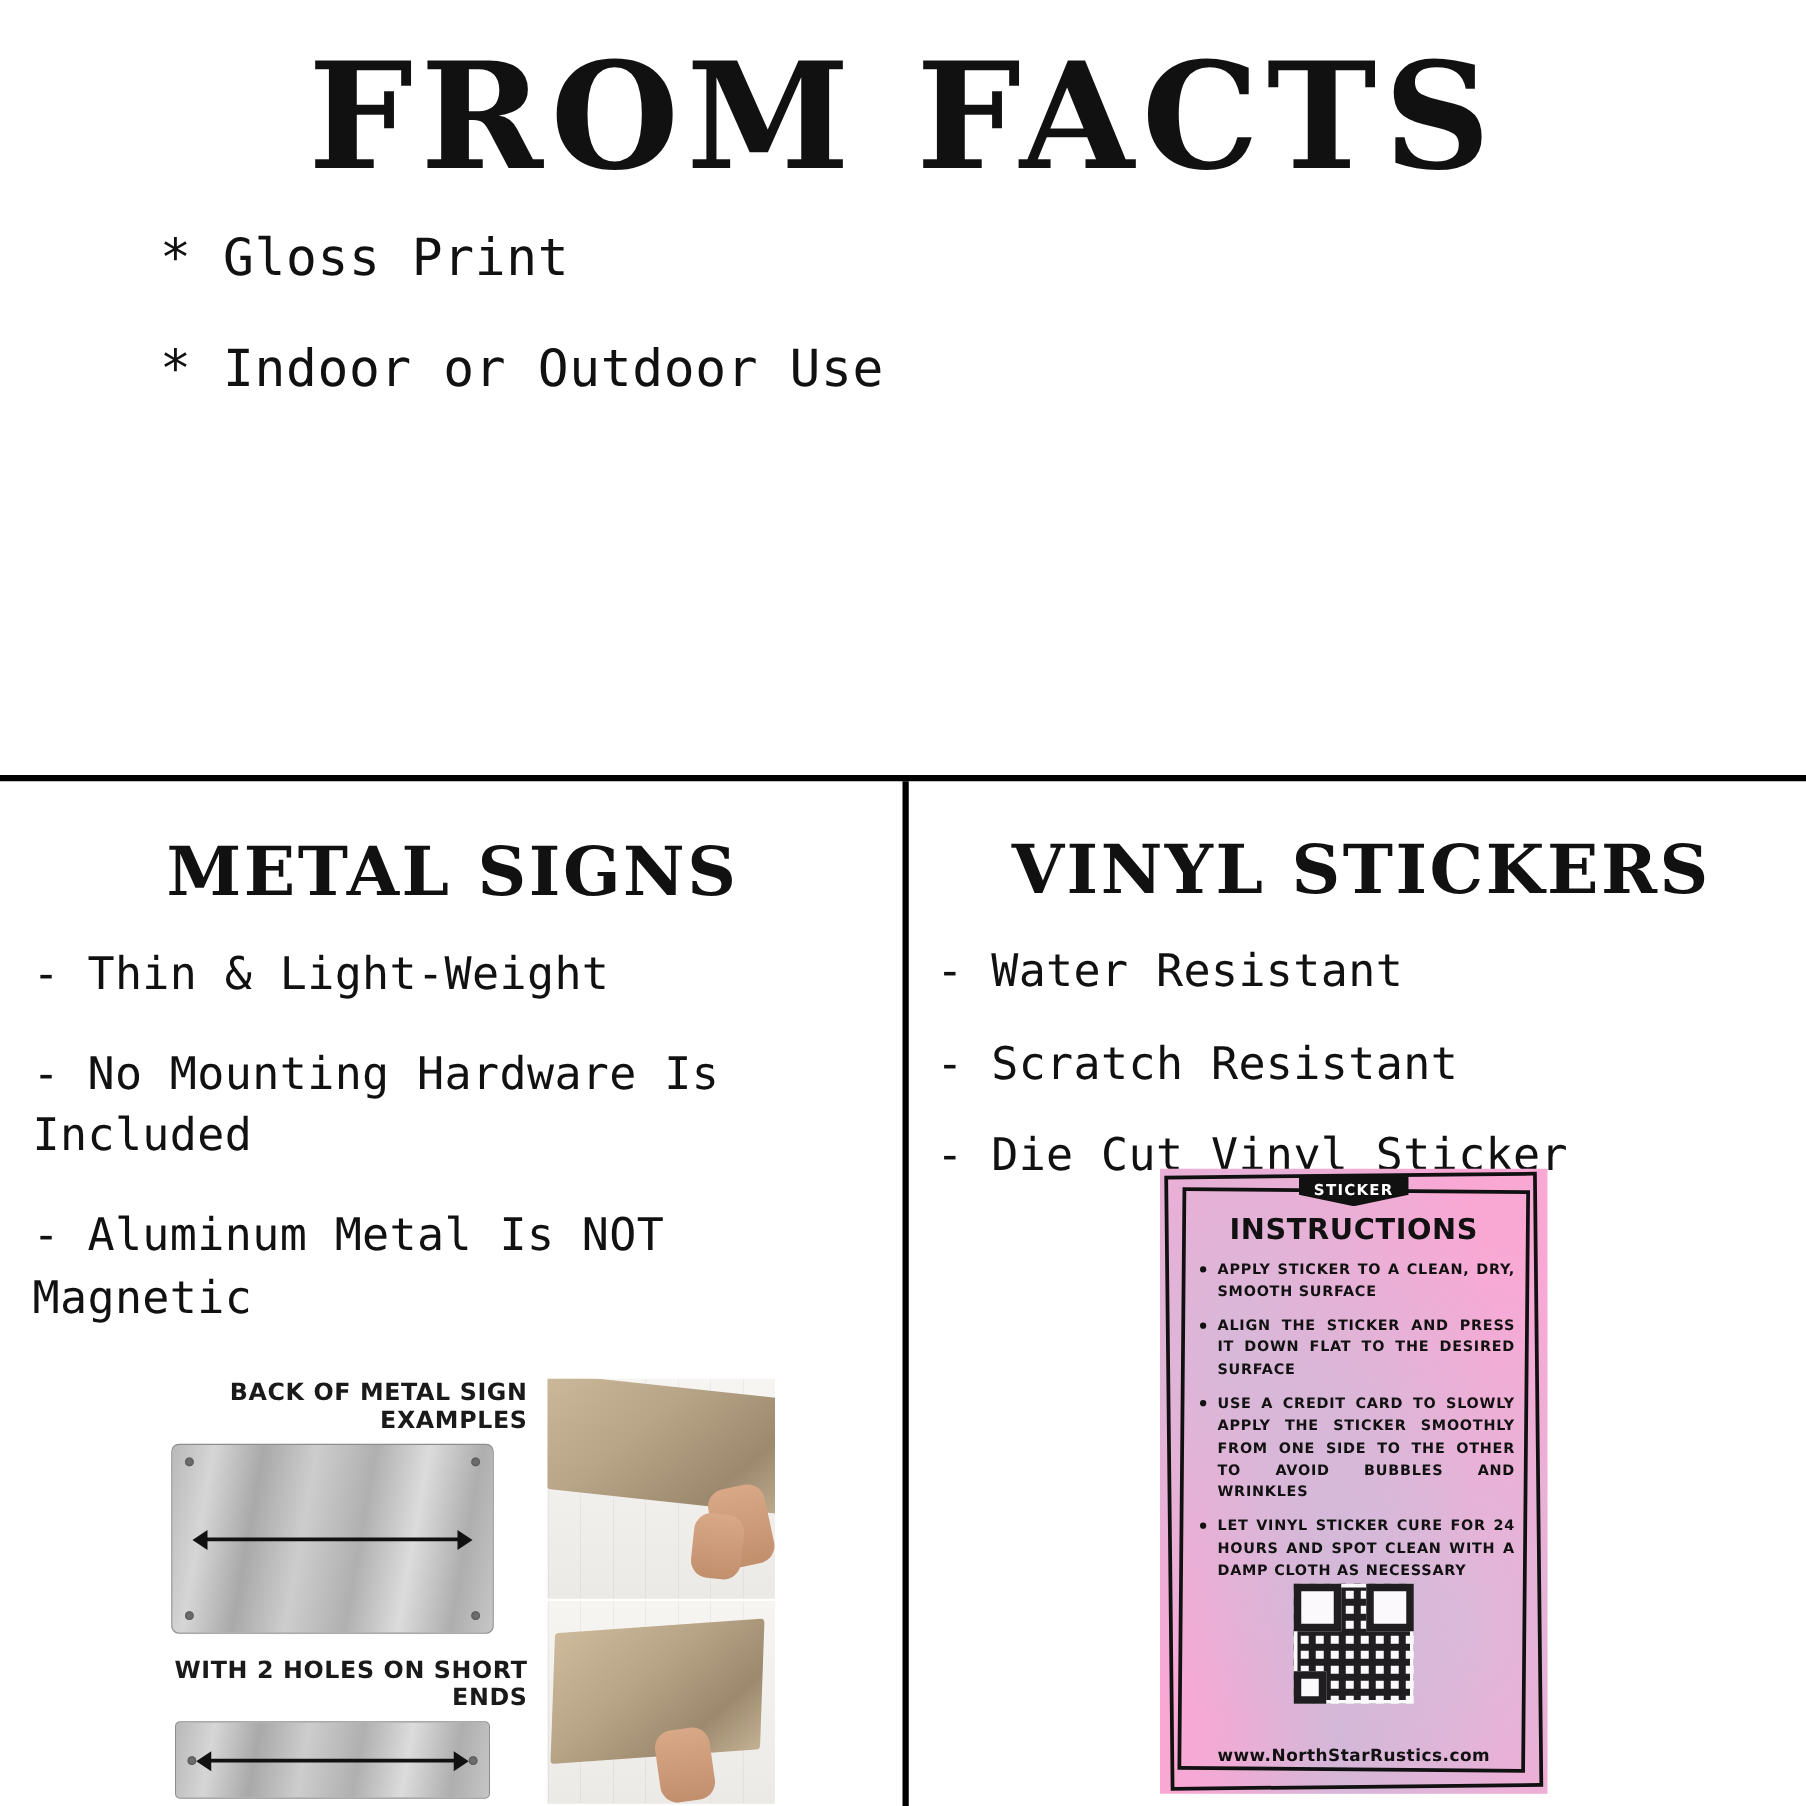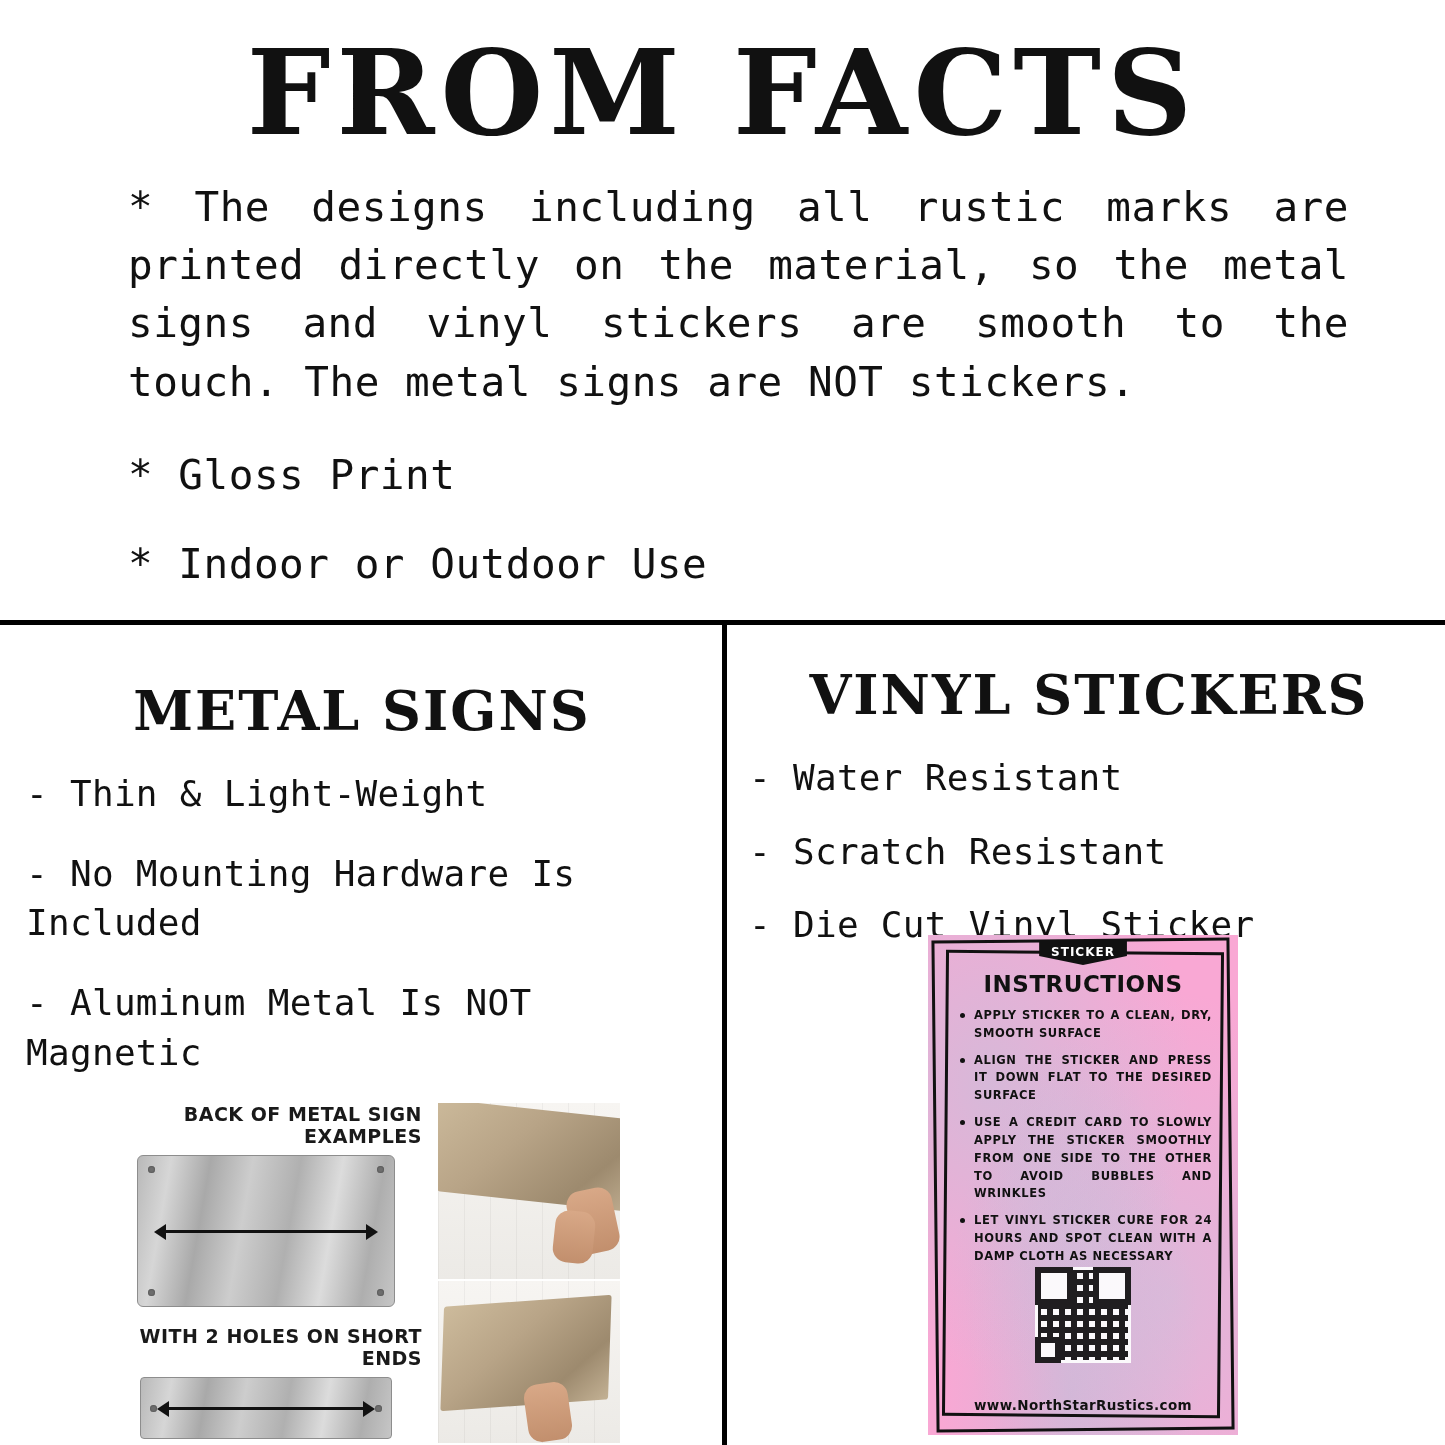--- a/index.html
+++ b/index.html
@@ -68,21 +68,21 @@
     width: 5px; height: 820px;
     background: #000;
   }
 
   
   .col {
     position: absolute;
     top: 625px;
     height: 820px;
   }
-  .col-left { left: 0; width: 722px; padding: 16px 24px 0 26px; }
+  .col-left { left: 0; width: 722px; padding: 2px 24px 0 26px; }
   .col-right { left: 727px; width: 718px; padding: 0 16px 0 22px; }
 
   .col-title {
     text-align: center;
     font-family: "DejaVu Serif", serif;
     font-weight: bold;
     font-size: 54px;
     letter-spacing: 2px;
     margin: 38px 0 26px 0;
     color: #111;
@@ -296,21 +296,20 @@
   }
 </style>
 </head>
 <body>
 
 <div id="page">
 
   <section class="top">
     <h1 class="title">FROM FACTS</h1>
     <div class="facts">
-      <p class="fact-para">* The designs including all rustic marks are printed directly on the material, so the metal signs and vinyl stickers are smooth to the touch. The metal signs are NOT stickers.</p>
       <p class="fact-line">* Gloss Print</p>
       <p class="fact-line">* Indoor or Outdoor Use</p>
     </div>
   </section>
 
   <div class="hr-main"></div>
   <div class="vr-main"></div>
 
   <section class="col col-left">
     <h2 class="col-title">METAL SIGNS</h2>

